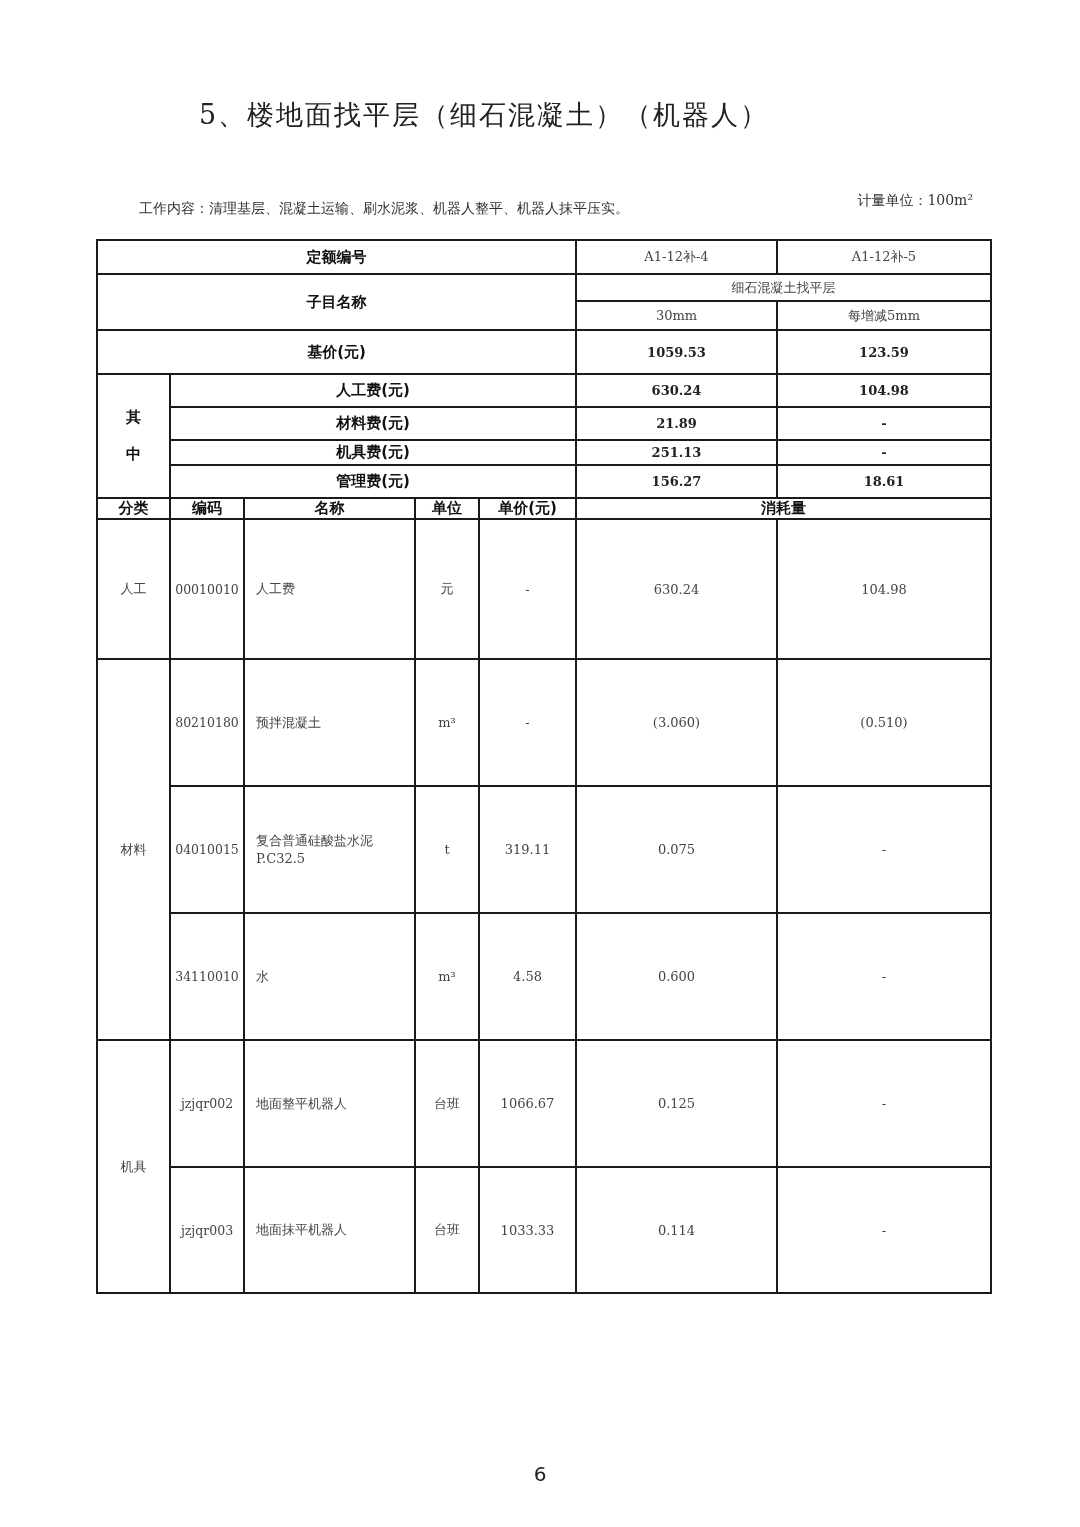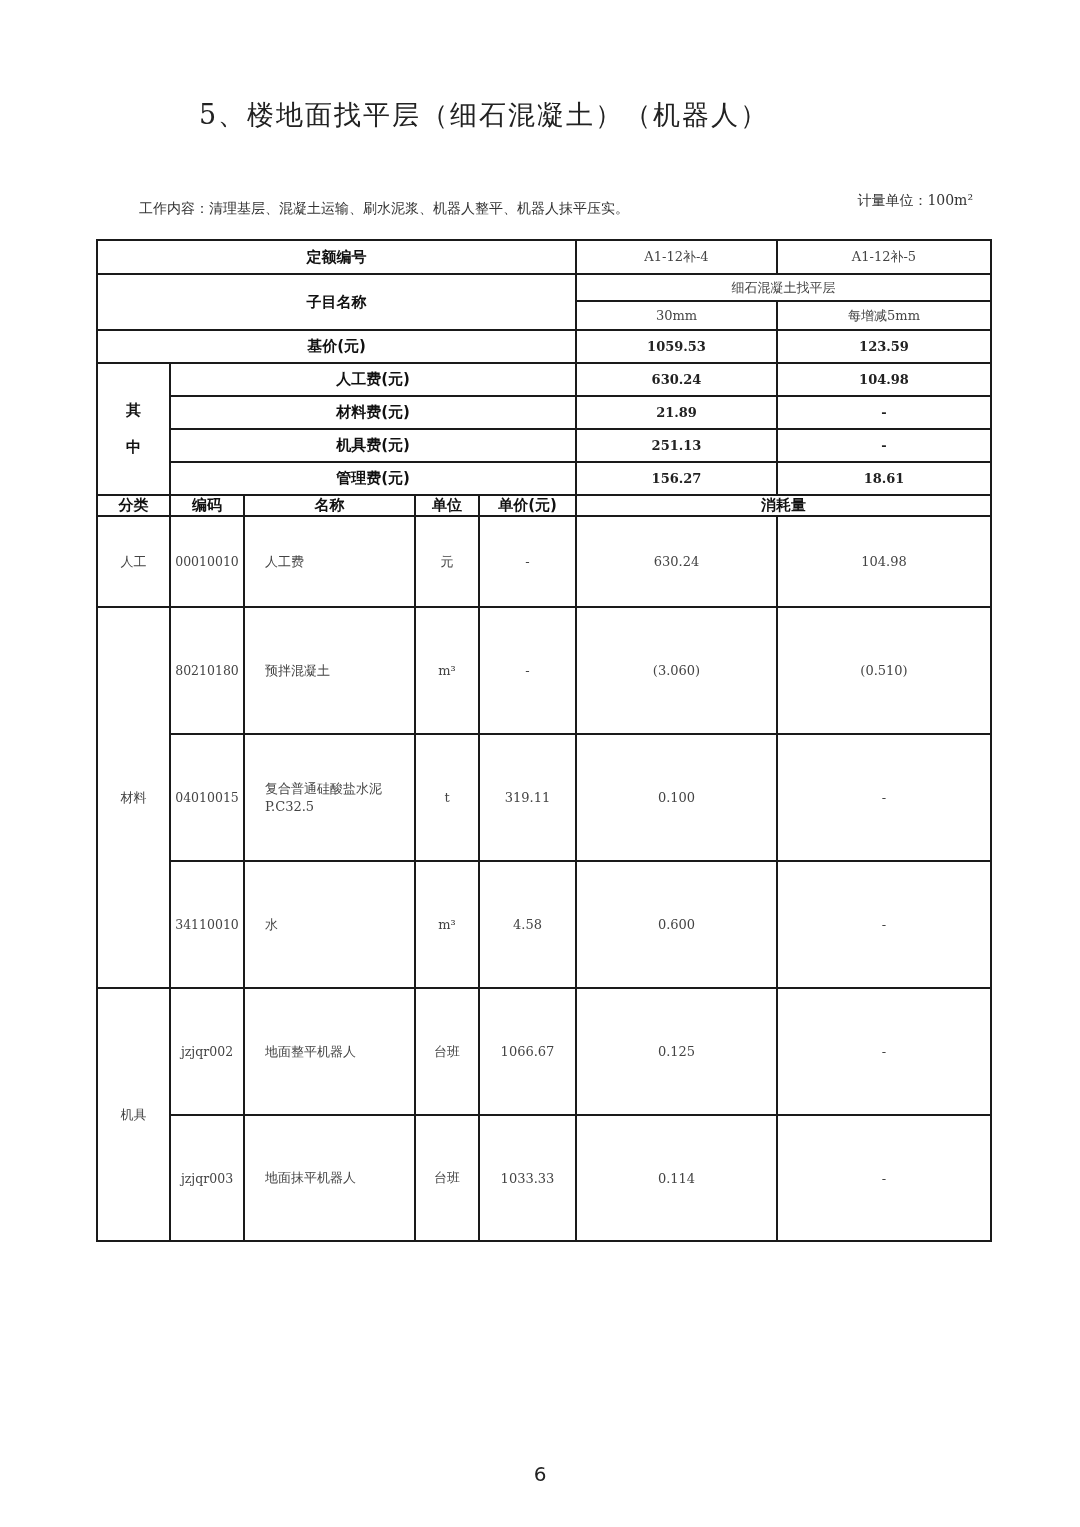--- a/index.html
+++ b/index.html
@@ -9,21 +9,21 @@
            font-size: 27px; letter-spacing: 2px; color: #222; }
   .work { position: absolute; left: 95px; top: 200px; font-size: 14px; color: #333; margin-left: 44px; }
   .unit { position: absolute; right: 107px; top: 192px; font-size: 14px; color: #333; }
   .page-num { position: absolute; left: 0; width: 1080px; top: 1462px; text-align: center;
               font-family: "DejaVu Sans", "Liberation Sans", sans-serif; font-size: 20px; color: #222; }
   table { position: absolute; left: 96px; top: 239px; border-collapse: collapse; table-layout: fixed; }
   td { border: 2px solid #1a1a1a; text-align: center; vertical-align: middle; padding: 0;
        font-size: 13px; color: #444; overflow: hidden; }
   td.hd { font-family: "DejaVu Sans", "Liberation Sans", sans-serif; font-weight: bold; font-size: 15px; color: #111; }
   td.num-b { font-weight: bold; color: #222; font-size: 13px; border-radius: 16px; }
-  td.left { text-align: left; padding-left: 20px; line-height: 18px; }
+  td.left { text-align: left; padding-left: 11px; line-height: 18px; }
   td.code { font-size: 12.5px; color: #444; }
 </style>
 </head>
 <body>
 
 <div class="title">5、楼地面找平层（细石混凝土）（机器人）</div>
 <div class="work">工作内容：清理基层、混凝土运输、刷水泥浆、机器人整平、机器人抹平压实。</div>
 <div class="unit">计量单位：100m²</div>
 
 <table>
@@ -43,59 +43,59 @@
     <td>A1-12补-5</td>
   </tr>
   <tr style="height:27px">
     <td colspan="5" rowspan="2" class="hd">子目名称</td>
     <td colspan="2">细石混凝土找平层</td>
   </tr>
   <tr style="height:29px">
     <td>30mm</td>
     <td>每增减5mm</td>
   </tr>
-  <tr style="height:33px">
+  <tr style="height:44px">
     <td colspan="5" class="hd">基价(元)</td>
     <td class="num-b">1059.53</td>
     <td class="num-b">123.59</td>
   </tr>
   <tr style="height:33px">
     <td rowspan="4" class="hd">
       <div style="margin-bottom:18px">其</div>
       <div>中</div>
     </td>
     <td colspan="4" class="hd">人工费(元)</td>
     <td class="num-b">630.24</td>
     <td class="num-b">104.98</td>
   </tr>
   <tr style="height:33px">
     <td colspan="4" class="hd">材料费(元)</td>
     <td class="num-b">21.89</td>
     <td class="num-b">-</td>
   </tr>
-  <tr style="height:33px">
+  <tr style="height:25px">
     <td colspan="4" class="hd">机具费(元)</td>
     <td class="num-b">251.13</td>
     <td class="num-b">-</td>
   </tr>
   <tr style="height:33px">
     <td colspan="4" class="hd">管理费(元)</td>
     <td class="num-b">156.27</td>
     <td class="num-b">18.61</td>
   </tr>
   <tr style="height:20px">
     <td class="hd">分类</td>
     <td class="hd">编码</td>
     <td class="hd">名称</td>
     <td class="hd">单位</td>
     <td class="hd">单价(元)</td>
     <td colspan="2" class="hd">消耗量</td>
   </tr>
 
-  <tr style="height:91px">
+  <tr style="height:140px">
     <td>人工</td>
     <td class="code">00010010</td>
     <td class="left">人工费</td>
     <td>元</td>
     <td>-</td>
     <td>630.24</td>
     <td>104.98</td>
   </tr>
 
   <tr style="height:127px">
@@ -108,21 +108,21 @@
     <td>(0.510)</td>
   </tr>
   <tr style="height:127px">
     <td class="code">04010015</td>
     <td class="left">
       <div>复合普通硅酸盐水泥</div>
       <div>P.C32.5</div>
     </td>
     <td>t</td>
     <td>319.11</td>
-    <td>0.100</td>
+    <td>0.075</td>
     <td>-</td>
   </tr>
   <tr style="height:127px">
     <td class="code">34110010</td>
     <td class="left">水</td>
     <td>m³</td>
     <td>4.58</td>
     <td>0.600</td>
     <td>-</td>
   </tr>

